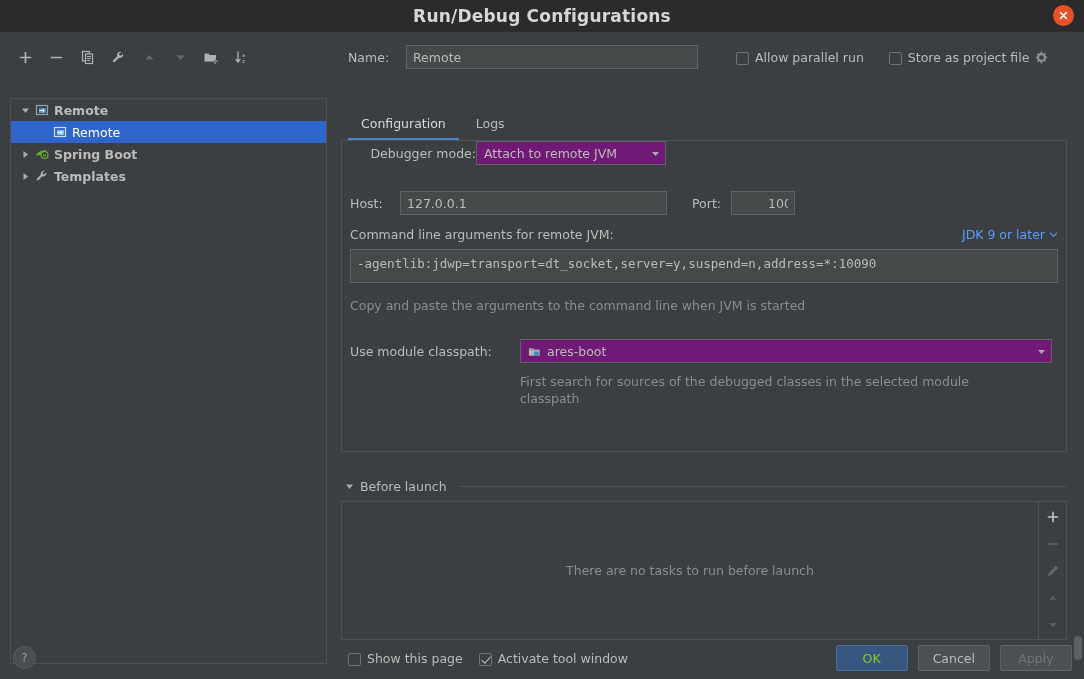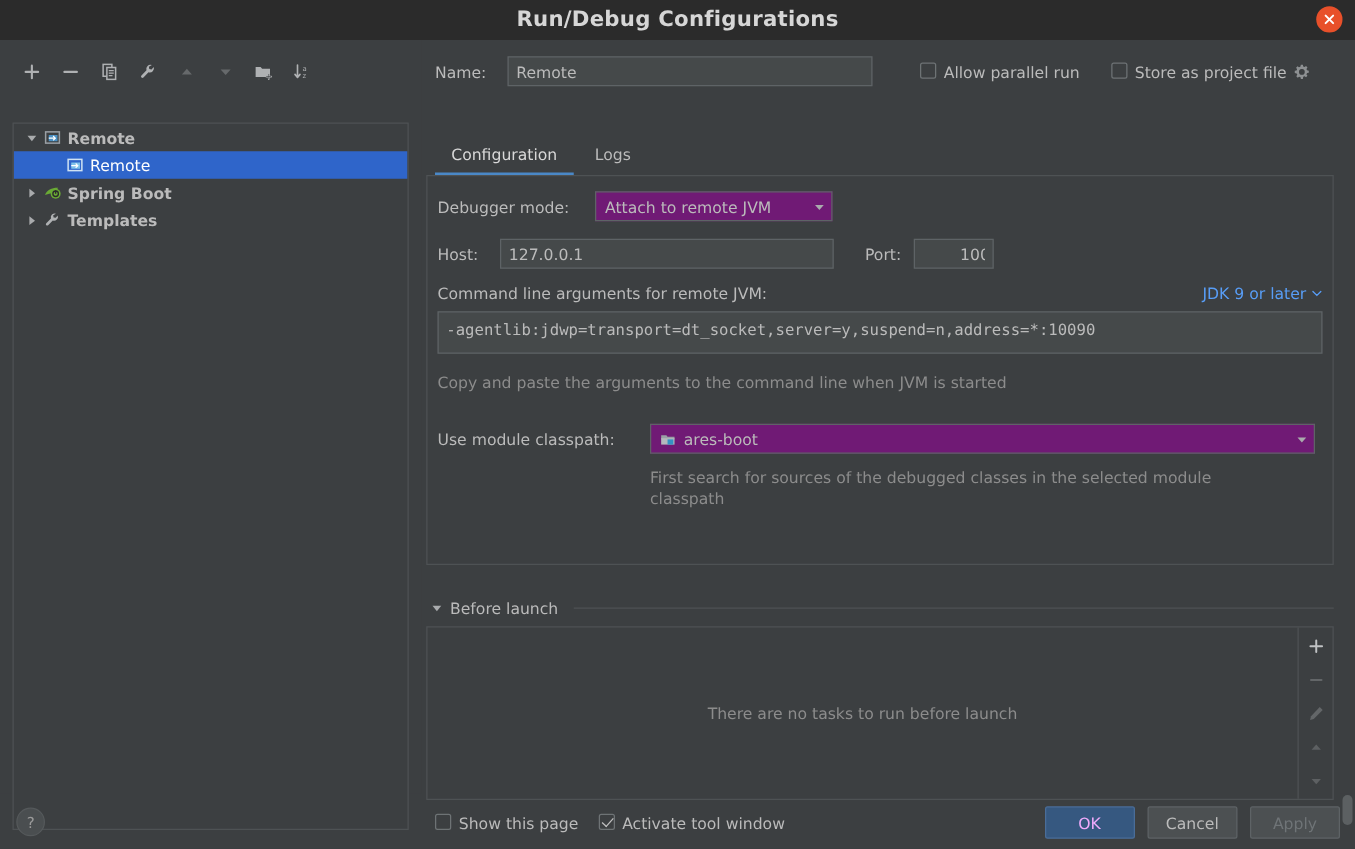--- a/index.html
+++ b/index.html
@@ -90,21 +90,21 @@
   .name-label { width: 58px; }
   .textfield {
     background: #45494a; border: 1px solid #5e6366;
     color: #bbbbbb; font-size: 12.5px;
     padding: 3px 6px; height: 24px; line-height: 16px;
     font-family: "DejaVu Sans", "Liberation Sans", sans-serif;
     outline: none;
   }
   #name-input { width: 292px; }
 
-  .cbox-wrap { display: flex; align-items: flex-start; cursor: pointer; gap: 6px; }
+  .cbox-wrap { display: flex; align-items: flex-end; cursor: pointer; gap: 6px; }
   .cbox {
     width: 13px; height: 13px; border: 1px solid #6e7375;
     background: #3c3f41; border-radius: 2px;
     display: flex; align-items: center; justify-content: center;
     flex: 0 0 13px;
   }
   .cbox.checked::after {
     content: "";
     display: block; width: 4px; height: 8px;
     border: solid #c0c0c0; border-width: 0 1.6px 1.6px 0;
@@ -195,21 +195,21 @@
     display: flex; gap: 10px;
   }
   .btn {
     min-width: 72px; height: 26px; font-size: 12.5px;
     border: 1px solid #5e6366; background: #4c5052;
     color: #bbbbbb; border-radius: 2px; cursor: pointer;
     display: flex; align-items: center; justify-content: center;
     padding: 0 14px;
     font-family: "DejaVu Sans", "Liberation Sans", sans-serif;
   }
-  .btn.primary { background: #365880; border-color: #4a6d99; color: #f0abfc; }
+  .btn.primary { background: #365880; border-color: #4a6d99; color: #84cc16; }
   .btn.disabled { color: #6f7477; cursor: default; }
 
   .help-btn {
     position: absolute; left: 13px; top: 646px;
     width: 23px; height: 23px; border-radius: 50%;
     background: #4a4e50; border: 1px solid #55595b;
     display: flex; align-items: center; justify-content: center;
     font-size: 12px; color: #9a9a9a; cursor: pointer;
   }
 
@@ -374,21 +374,21 @@
       </span>
     </div>
 
     <div class="tabs">
       <div class="tab active">Configuration</div>
       <div class="tab">Logs</div>
     </div>
 
     <div class="panel">
 
-      <div class="row" style="left:8px; top:12px;">
+      <div class="row" style="left:8px; top:0;text-align:right;">
         <span class="lbl" style="width:126px;">Debugger mode:</span>
         <div class="combo" style="width:190px;">
           <span>Attach to remote JVM</span>
           <span class="caret">
             <svg width="11" height="11" viewBox="0 0 11 11">
                 <path d="M2 4 L9 4 L5.5 8 Z" fill="#a9abad"></path>
               </svg>
           </span>
         </div>
       </div>

